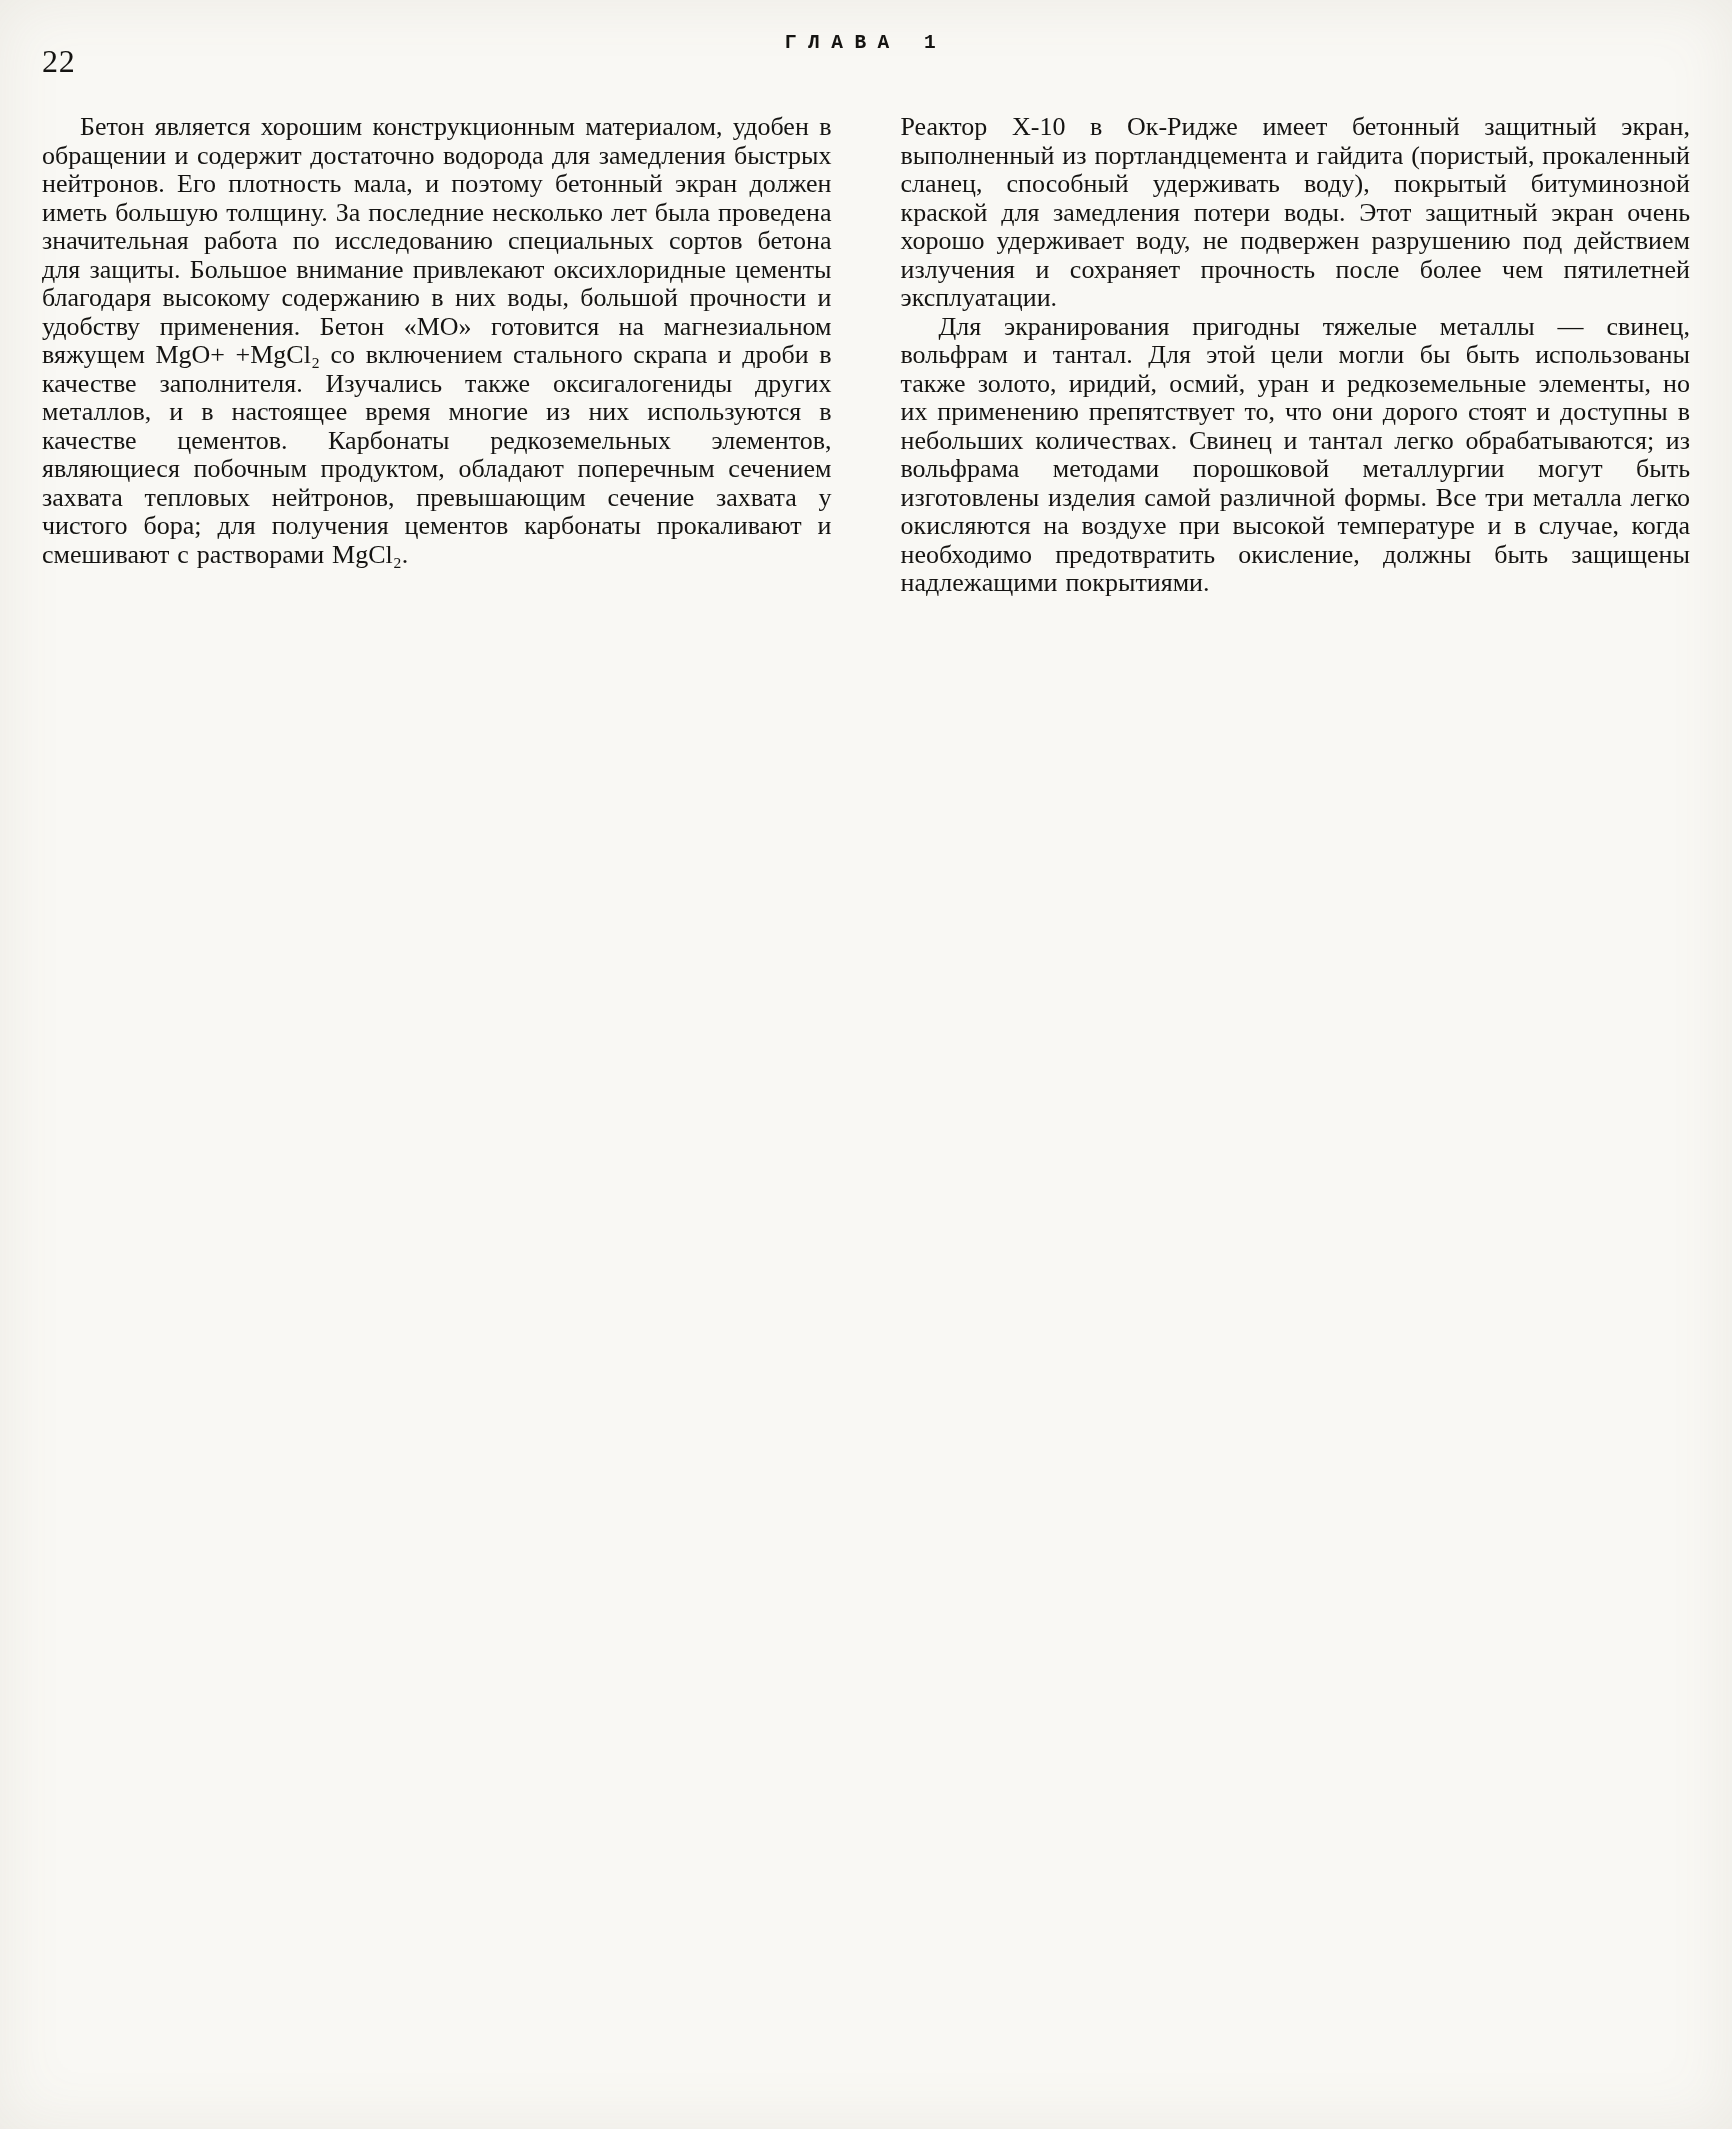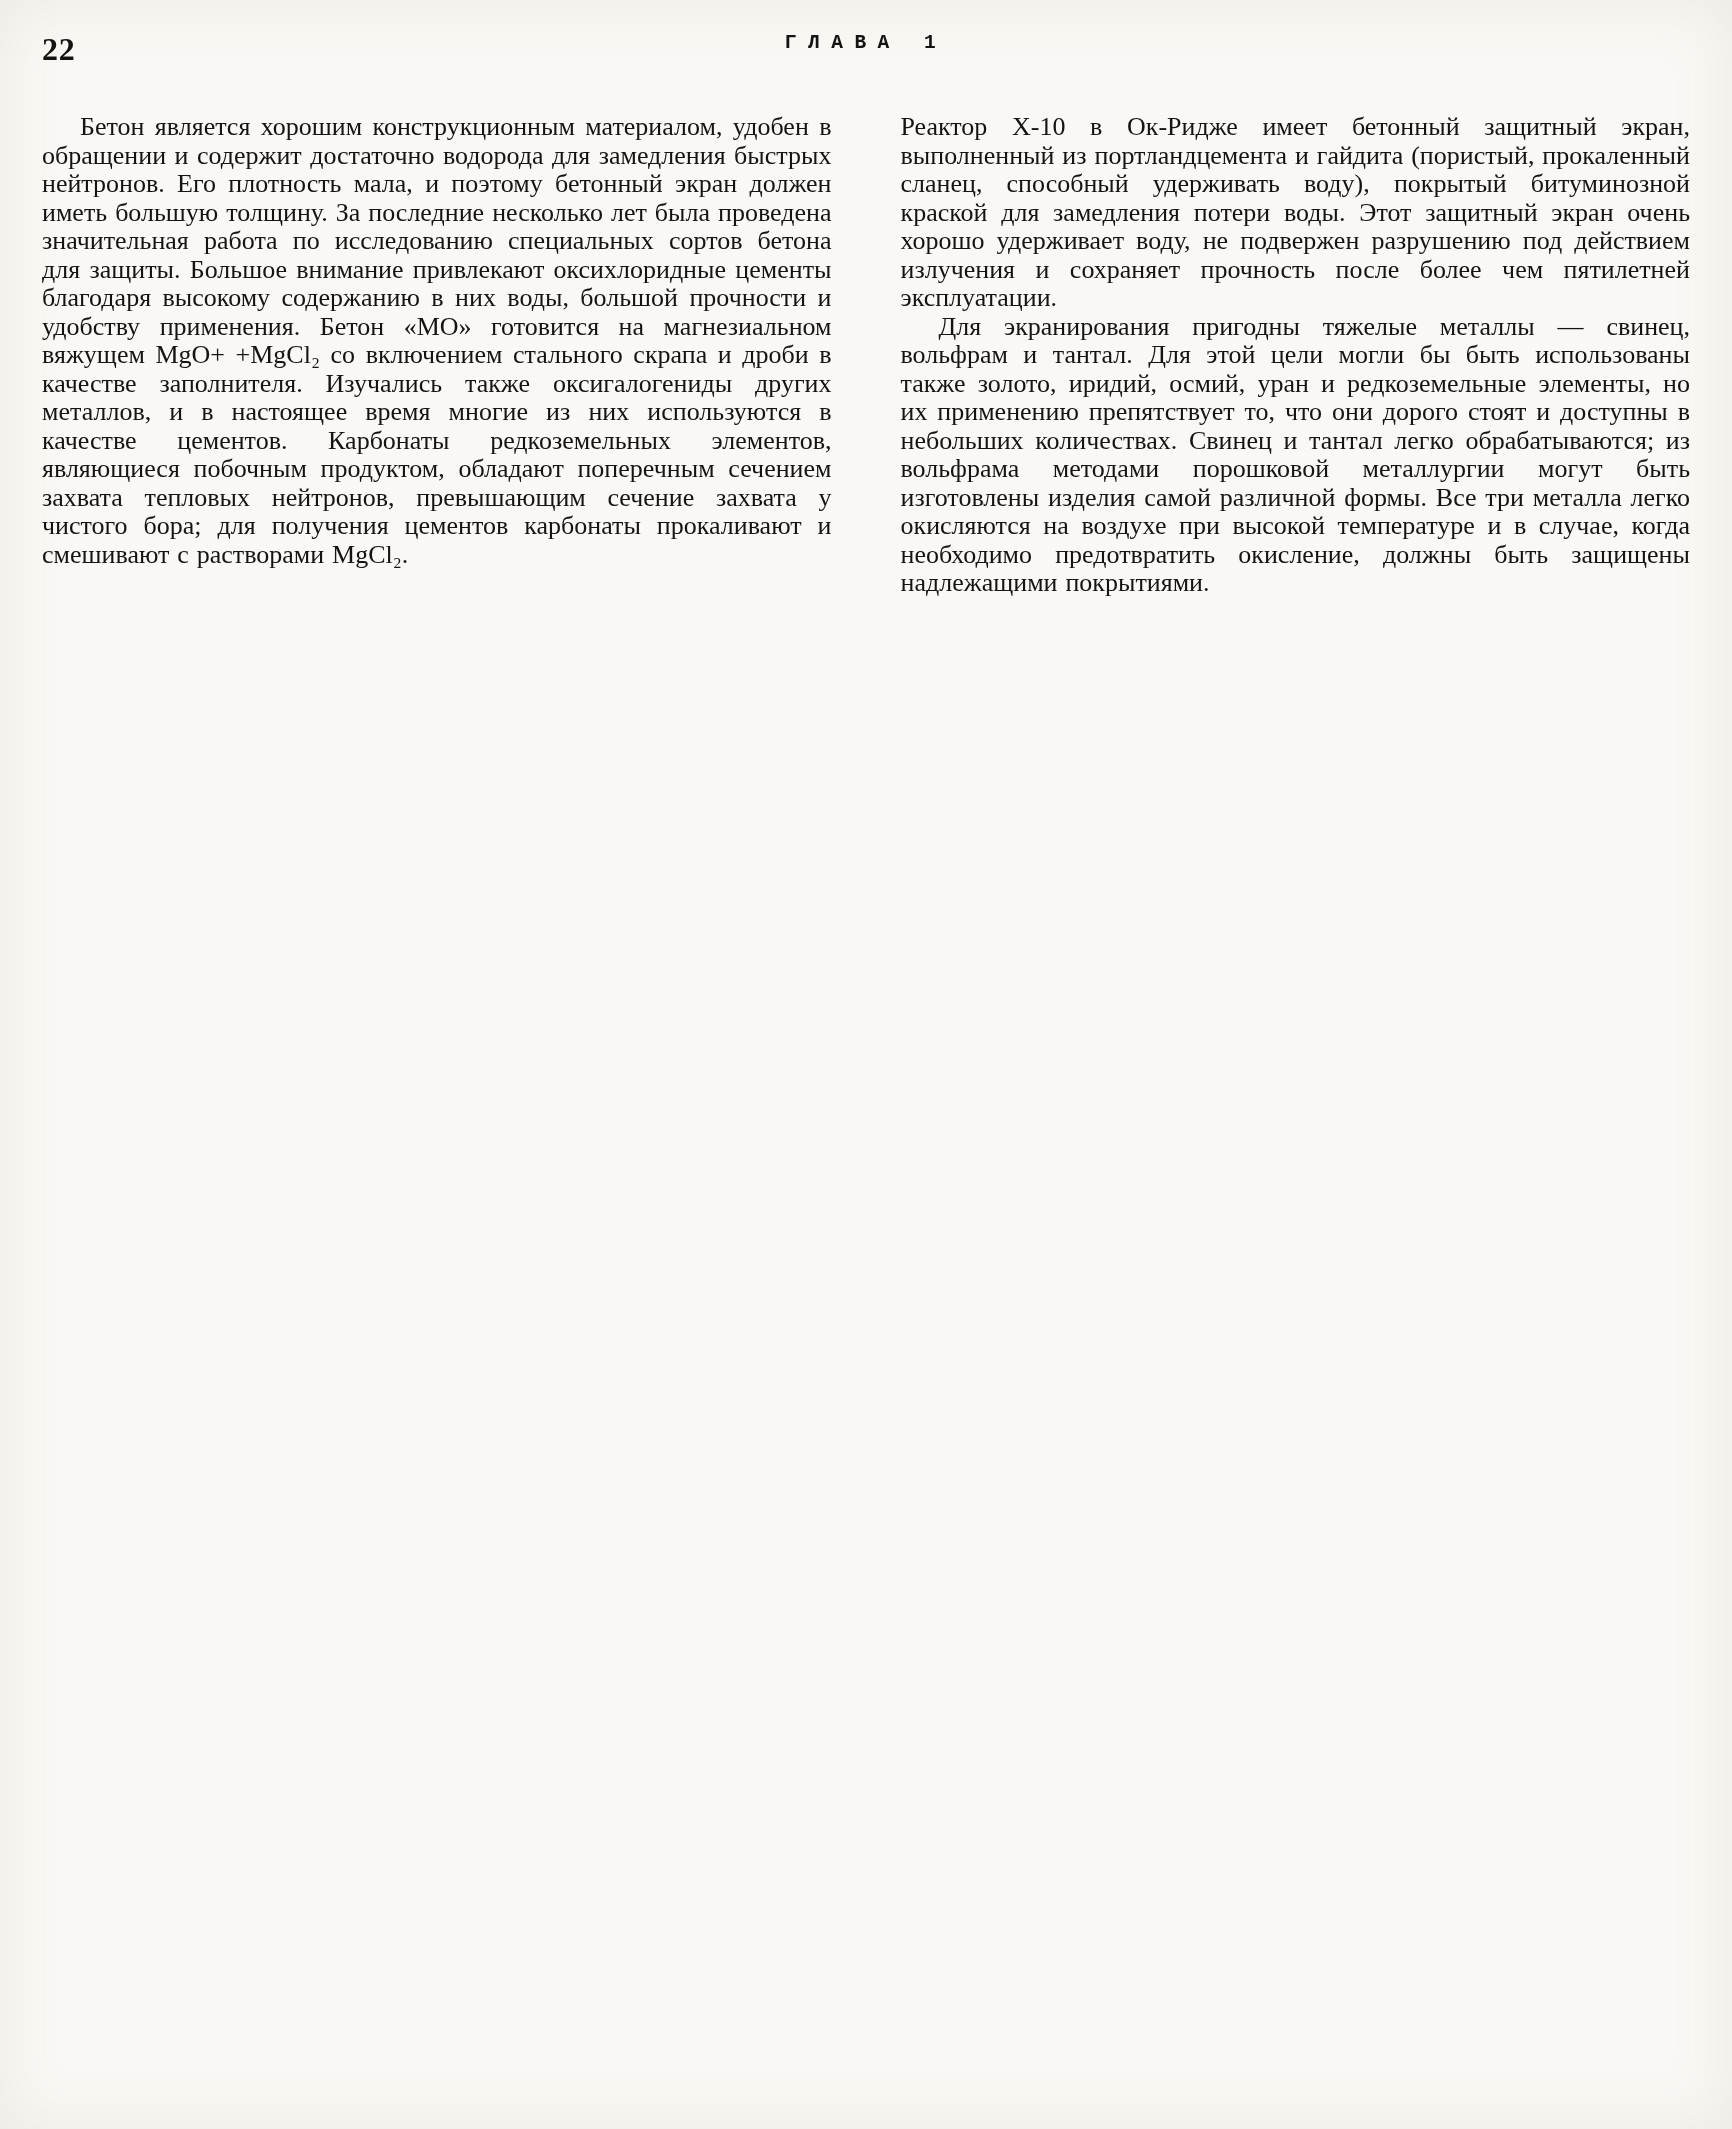--- a/index.html
+++ b/index.html
@@ -21,23 +21,23 @@
     height: 2129px;
     padding: 27.4px 42px 0 42px;
   }
   .page-header {
     position: relative;
     height: 51px;
   }
   .page-number {
     position: absolute;
     left: 0;
-    top: 4px;
+    top: 16px;
     font-size: 32px;
-    font-weight: bold;
+    font-weight: normal;
     letter-spacing: 0.7px;
   }
   .chapter-header {
     position: absolute;
     left: 0;
     right: 0;
     top: 4.3px;
     text-align: center;
     font-family: Liberation Mono, monospace;
     font-size: 19.5px;

